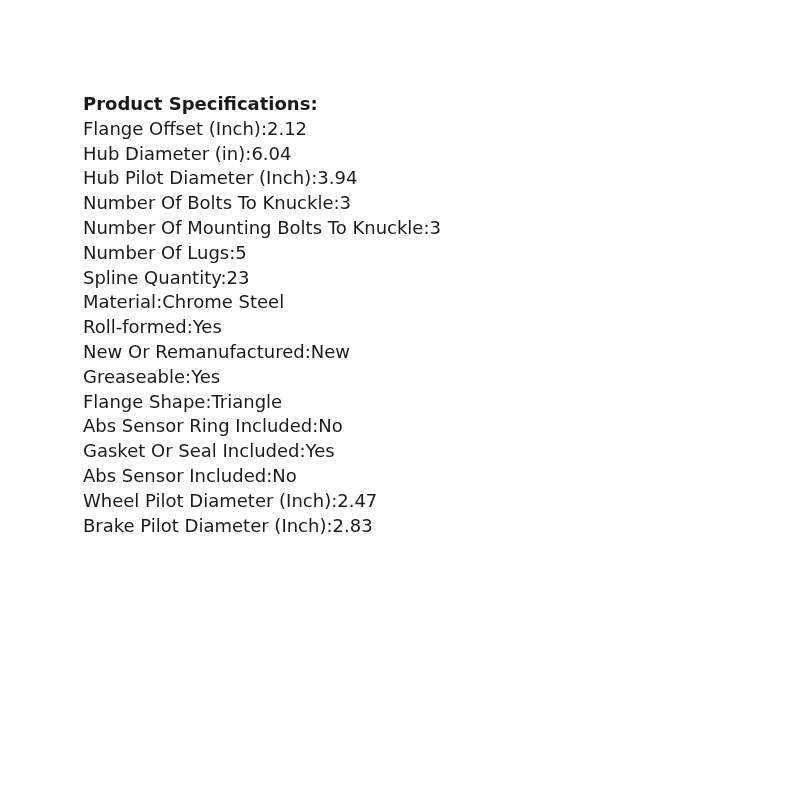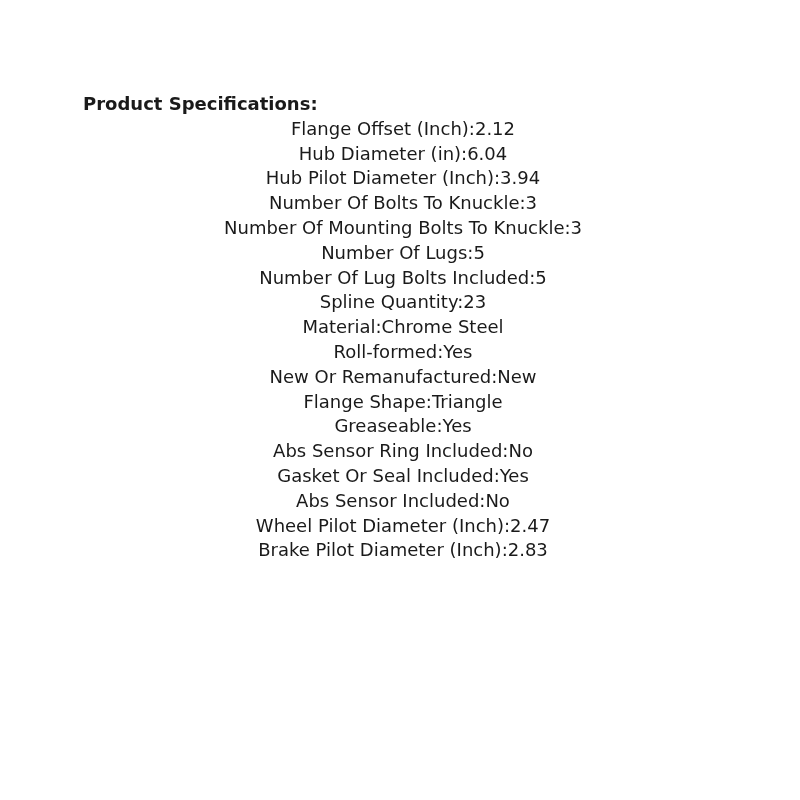--- a/index.html
+++ b/index.html
@@ -27,44 +27,42 @@
     font-weight: 700;
     margin: 0;
     padding: 0;
     white-space: nowrap;
   }
   .spec-row {
     font-size: 18px;
     line-height: 24.8px;
     font-weight: 400;
     white-space: nowrap;
-    text-align: center;
   }
   .spec-row span {
     display: inline;
   }
 </style>
 </head>
 <body>
 
 <div class="spec-block">
   <h2 class="spec-heading">Product Specifications:</h2>
   <div id="spec-rows">
       <div class="spec-row"><span>Flange Offset (Inch)</span><span>:</span><span>2.12</span></div>
       <div class="spec-row"><span>Hub Diameter (in)</span><span>:</span><span>6.04</span></div>
       <div class="spec-row"><span>Hub Pilot Diameter (Inch)</span><span>:</span><span>3.94</span></div>
       <div class="spec-row"><span>Number Of Bolts To Knuckle</span><span>:</span><span>3</span></div>
       <div class="spec-row"><span>Number Of Mounting Bolts To Knuckle</span><span>:</span><span>3</span></div>
       <div class="spec-row"><span>Number Of Lugs</span><span>:</span><span>5</span></div>
-      <div class="spec-row"><span>Number Of Lug Bolts Included</span><span>:</span><span>5</span></div>
       <div class="spec-row"><span>Spline Quantity</span><span>:</span><span>23</span></div>
       <div class="spec-row"><span>Material</span><span>:</span><span>Chrome Steel</span></div>
       <div class="spec-row"><span>Roll-formed</span><span>:</span><span>Yes</span></div>
       <div class="spec-row"><span>New Or Remanufactured</span><span>:</span><span>New</span></div>
+      <div class="spec-row"><span>Greaseable</span><span>:</span><span>Yes</span></div>
       <div class="spec-row"><span>Flange Shape</span><span>:</span><span>Triangle</span></div>
-      <div class="spec-row"><span>Greaseable</span><span>:</span><span>Yes</span></div>
       <div class="spec-row"><span>Abs Sensor Ring Included</span><span>:</span><span>No</span></div>
       <div class="spec-row"><span>Gasket Or Seal Included</span><span>:</span><span>Yes</span></div>
       <div class="spec-row"><span>Abs Sensor Included</span><span>:</span><span>No</span></div>
       <div class="spec-row"><span>Wheel Pilot Diameter (Inch)</span><span>:</span><span>2.47</span></div>
       <div class="spec-row"><span>Brake Pilot Diameter (Inch)</span><span>:</span><span>2.83</span></div>
     </div>
 </div>
 
 </body></html>

